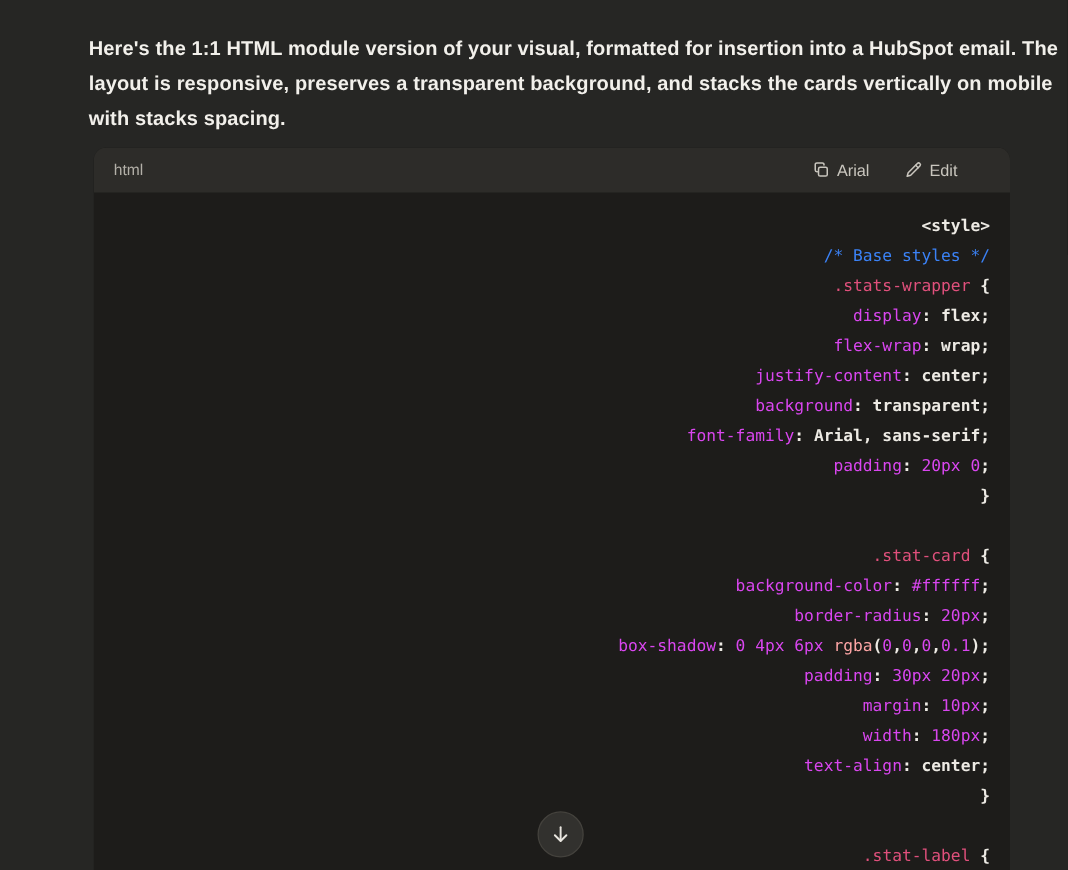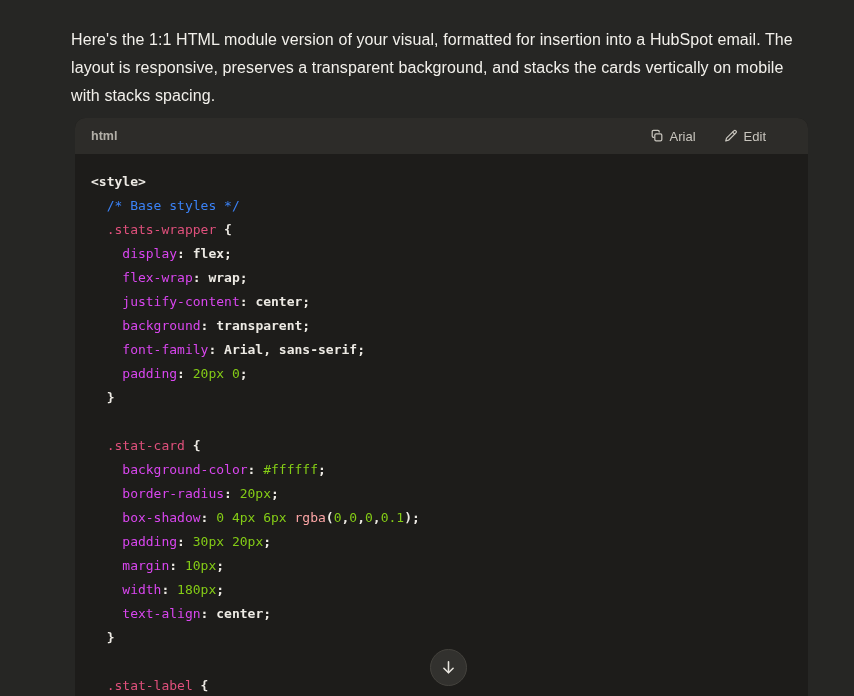--- a/index.html
+++ b/index.html
@@ -17,21 +17,21 @@
   .assistant-message {
     position: absolute;
     left: 71px;
     top: 26px;
     width: 745px;
     color: #f2f0eb;
     font-size: 16px;
     line-height: 28px;
     letter-spacing: 0.1px;
   }
-  .msg-line { height: 28px; white-space: nowrap; }
+  .msg-line { height: 28px; white-space: nowrap; font-weight: bold; }
 
   
   .code-block {
     position: absolute;
     left: 75px;
     top: 118px;
     width: 733px;
     height: 600px;
     background: #1d1c1a;
     border-radius: 10px 10px 0 0;
@@ -40,21 +40,20 @@
   .code-header {
     height: 36px;
     background: #2d2c29;
     display: flex;
     align-items: center;
     padding: 0 16px;
   }
   .lang-label {
     font-size: 12.5px;
     color: #b3b0a8;
-    font-weight: bold;
   }
   .header-actions {
     margin-left: auto;
     display: flex;
     align-items: center;
     gap: 12px;
     padding-right: 18px;
   }
   .hdr-btn {
     display: flex;
@@ -72,26 +71,26 @@
   .hdr-btn svg { display: block; }
 
   
   .code-content {
     padding: 16px;
     font-family: "DejaVu Sans Mono", monospace;
     font-size: 13px;
     line-height: 24px;
     white-space: pre;
   }
-  .code-line { height: 24px; }
+  .code-line { height: 24px; text-align: right; }
   .tok-pln { color: #edeae4; }
   .tok-tag, .tok-brace, .tok-pun, .tok-val { color: #edeae4; font-weight: bold; }
   .tok-com { color: #3b82f6; }
   .tok-sel { color: #e0507c; }
-  .tok-num { color: #84cc16; }
+  .tok-num { color: #d946ef; }
   .tok-prp { color: #d946ef; }
   .tok-fn  { color: #fca5a5; font-weight: normal; }
 
   
   .scroll-down-button {
     position: absolute;
     left: 430px;
     top: 649px;
     width: 37px;
     height: 37px;

